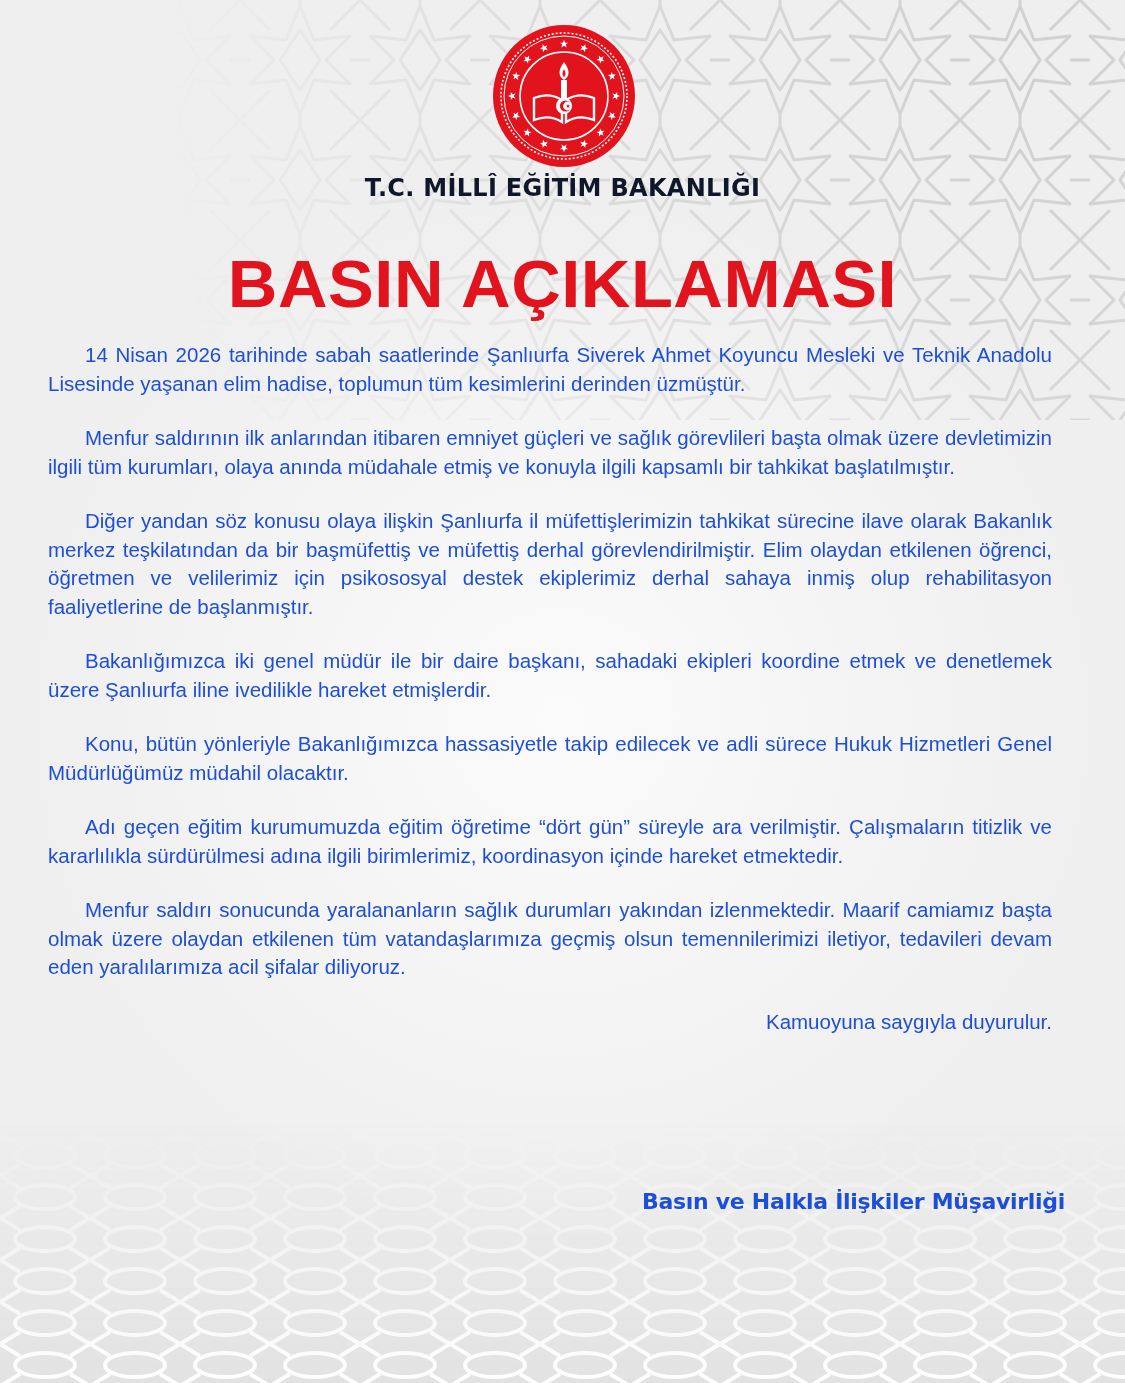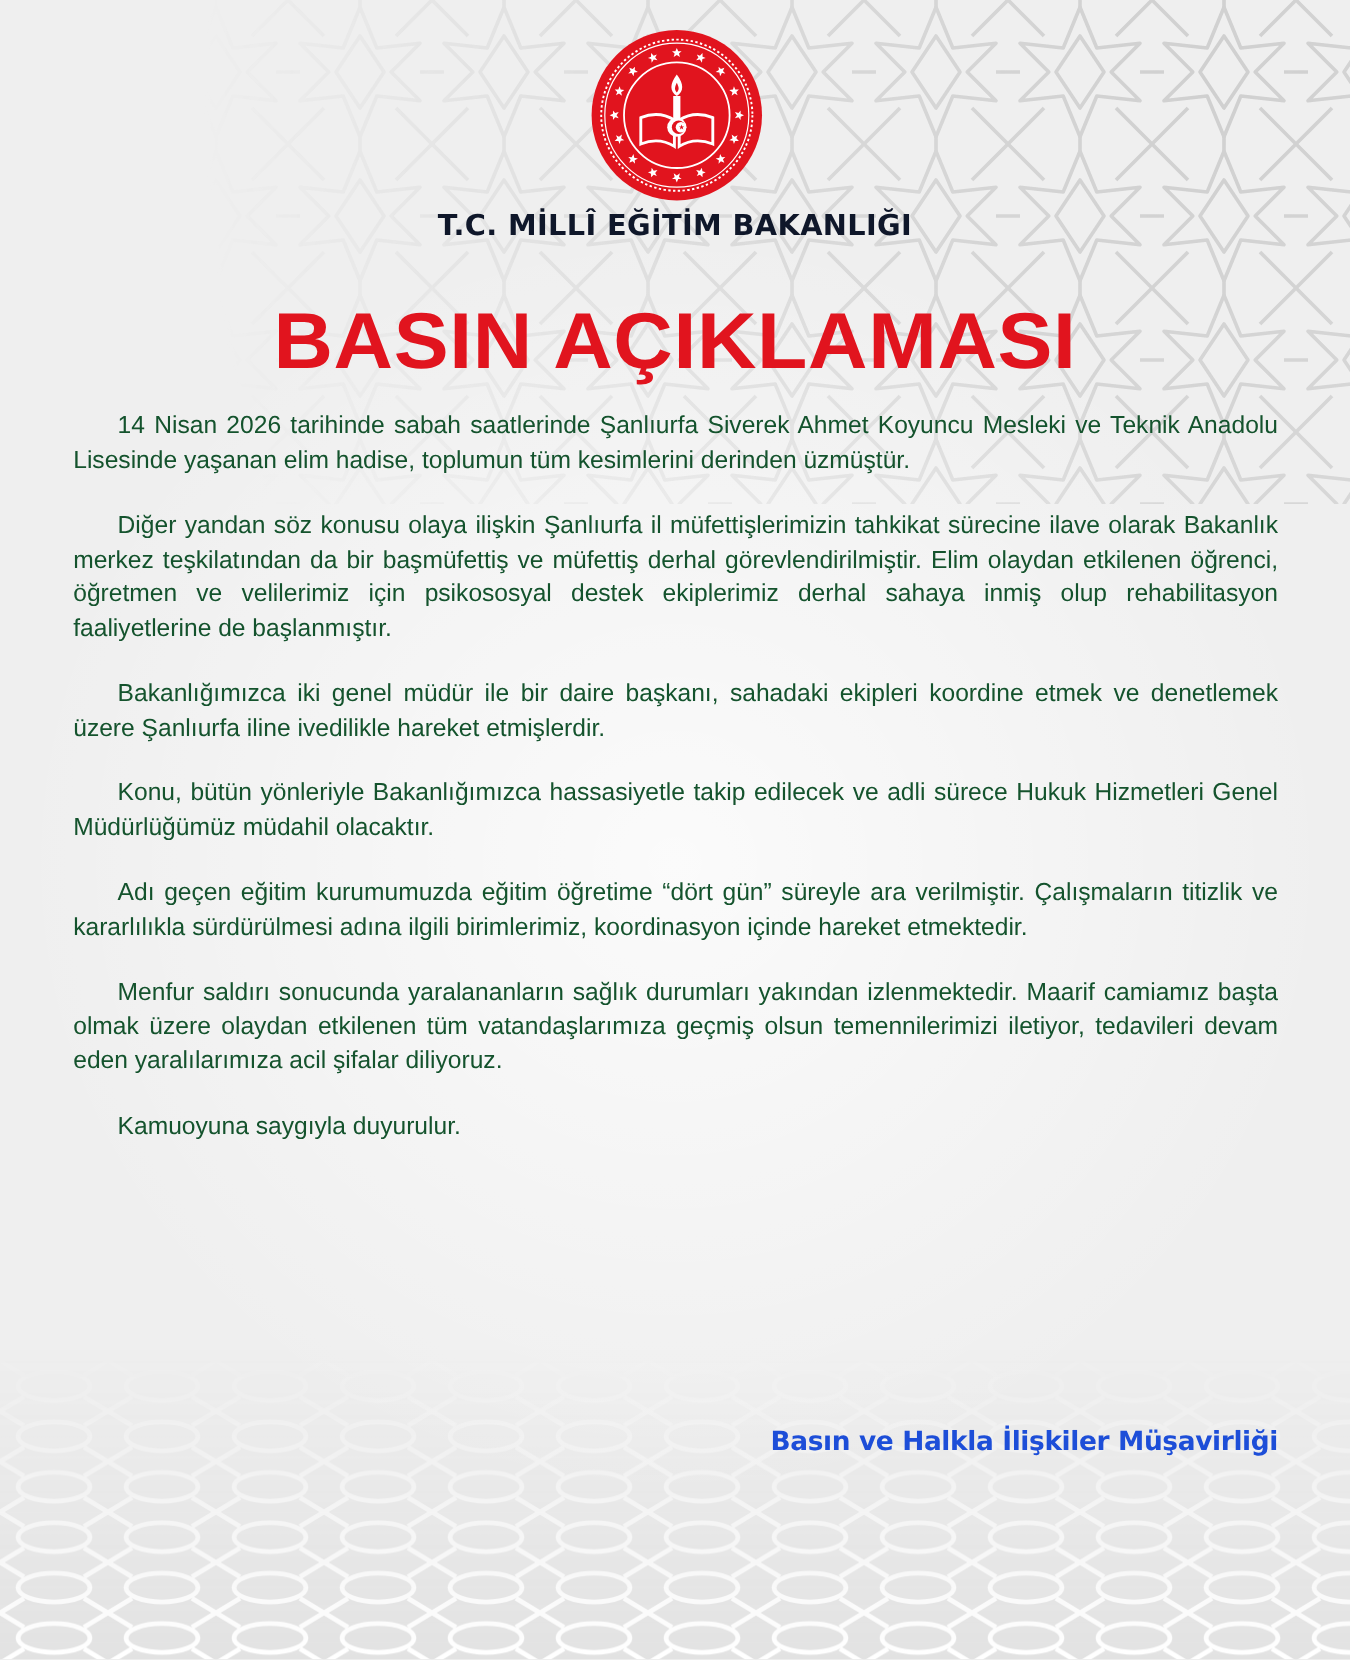--- a/index.html
+++ b/index.html
@@ -22,27 +22,27 @@
     font-family: "DejaVu Sans", sans-serif;
   }
   .doc-title {
     position: absolute; left: 0; width: 1125px; top: 244px; text-align: center;
     font-size: 66px; font-weight: bold; letter-spacing: 0.5px; line-height: 80px;
     font-family: "Liberation Sans", sans-serif;
     transform: scaleX(1.04);
   }
 
   .body-text {
-    position: absolute; left: 61px; width: 1004px; top: 341px;
-    font-size: 20.5px; line-height: 28.5px; color: #14532d;
+    position: absolute; left: 48px; width: 1004px; top: 341px;
+    font-size: 20.5px; line-height: 28.5px; color: #1d4ed8;
   }
   .para {
     margin: 0 0 26px 0; text-indent: 37px; text-align: justify;
   }
-  .closing { margin: 0; text-indent: 37px; }
+  .closing { margin: 0; text-indent: 37px; text-align: right; }
   .signature {
     position: absolute; right: 60px; top: 1189px;
     font-size: 22px; font-weight: bold; color: #1d4ed8;
     font-family: "DejaVu Sans", sans-serif; letter-spacing: -0.3px;
   }
 </style>
 </head>
 <body>
 
 <svg class="bg-layer" width="1125" height="1383" viewBox="0 0 1125 1383" xmlns="http://www.w3.org/2000/svg">
@@ -157,20 +157,21 @@
     <circle cx="75.5" cy="82" r="4.4" fill="#ffffff"></circle>
     <polygon points="76,79.8 76.6,81.4 78.2,81.4 76.9,82.3 77.4,83.9 76,82.9 74.6,83.9 75.1,82.3 73.8,81.4 75.4,81.4" fill="#e1141e"></polygon>
   </svg>
 
   <div class="ministry-name" style="color:#0f172a;">T.C. MİLLÎ EĞİTİM BAKANLIĞI</div>
 
   <div class="doc-title" style="color:#e1141e;">BASIN AÇIKLAMASI</div>
 
   <div class="body-text">
     <p class="para">14 Nisan 2026 tarihinde sabah saatlerinde Şanlıurfa Siverek Ahmet Koyuncu Mesleki ve Teknik Anadolu Lisesinde yaşanan elim hadise, toplumun tüm kesimlerini derinden üzmüştür.</p>
+    <p class="para">Menfur saldırının ilk anlarından itibaren emniyet güçleri ve sağlık görevlileri başta olmak üzere devletimizin ilgili tüm kurumları, olaya anında müdahale etmiş ve konuyla ilgili kapsamlı bir tahkikat başlatılmıştır.</p>
     <p class="para">Diğer yandan söz konusu olaya ilişkin Şanlıurfa il müfettişlerimizin tahkikat sürecine ilave olarak Bakanlık merkez teşkilatından da bir başmüfettiş ve müfettiş derhal görevlendirilmiştir. Elim olaydan etkilenen öğrenci, öğretmen ve velilerimiz için psikososyal destek ekiplerimiz derhal sahaya inmiş olup rehabilitasyon faaliyetlerine de başlanmıştır.</p>
     <p class="para">Bakanlığımızca iki genel müdür ile bir daire başkanı, sahadaki ekipleri koordine etmek ve denetlemek üzere Şanlıurfa iline ivedilikle hareket etmişlerdir.</p>
     <p class="para">Konu, bütün yönleriyle Bakanlığımızca hassasiyetle takip edilecek ve adli sürece Hukuk Hizmetleri Genel Müdürlüğümüz müdahil olacaktır.</p>
     <p class="para">Adı geçen eğitim kurumumuzda eğitim öğretime “dört gün” süreyle ara verilmiştir. Çalışmaların titizlik ve kararlılıkla sürdürülmesi adına ilgili birimlerimiz, koordinasyon içinde hareket etmektedir.</p>
     <p class="para">Menfur saldırı sonucunda yaralananların sağlık durumları yakından izlenmektedir. Maarif camiamız başta olmak üzere olaydan etkilenen tüm vatandaşlarımıza geçmiş olsun temennilerimizi iletiyor, tedavileri devam eden yaralılarımıza acil şifalar diliyoruz.</p>
     <p class="closing">Kamuoyuna saygıyla duyurulur.</p>
   </div>
 
   <div class="signature">Basın ve Halkla İlişkiler Müşavirliği</div>
 </div>

